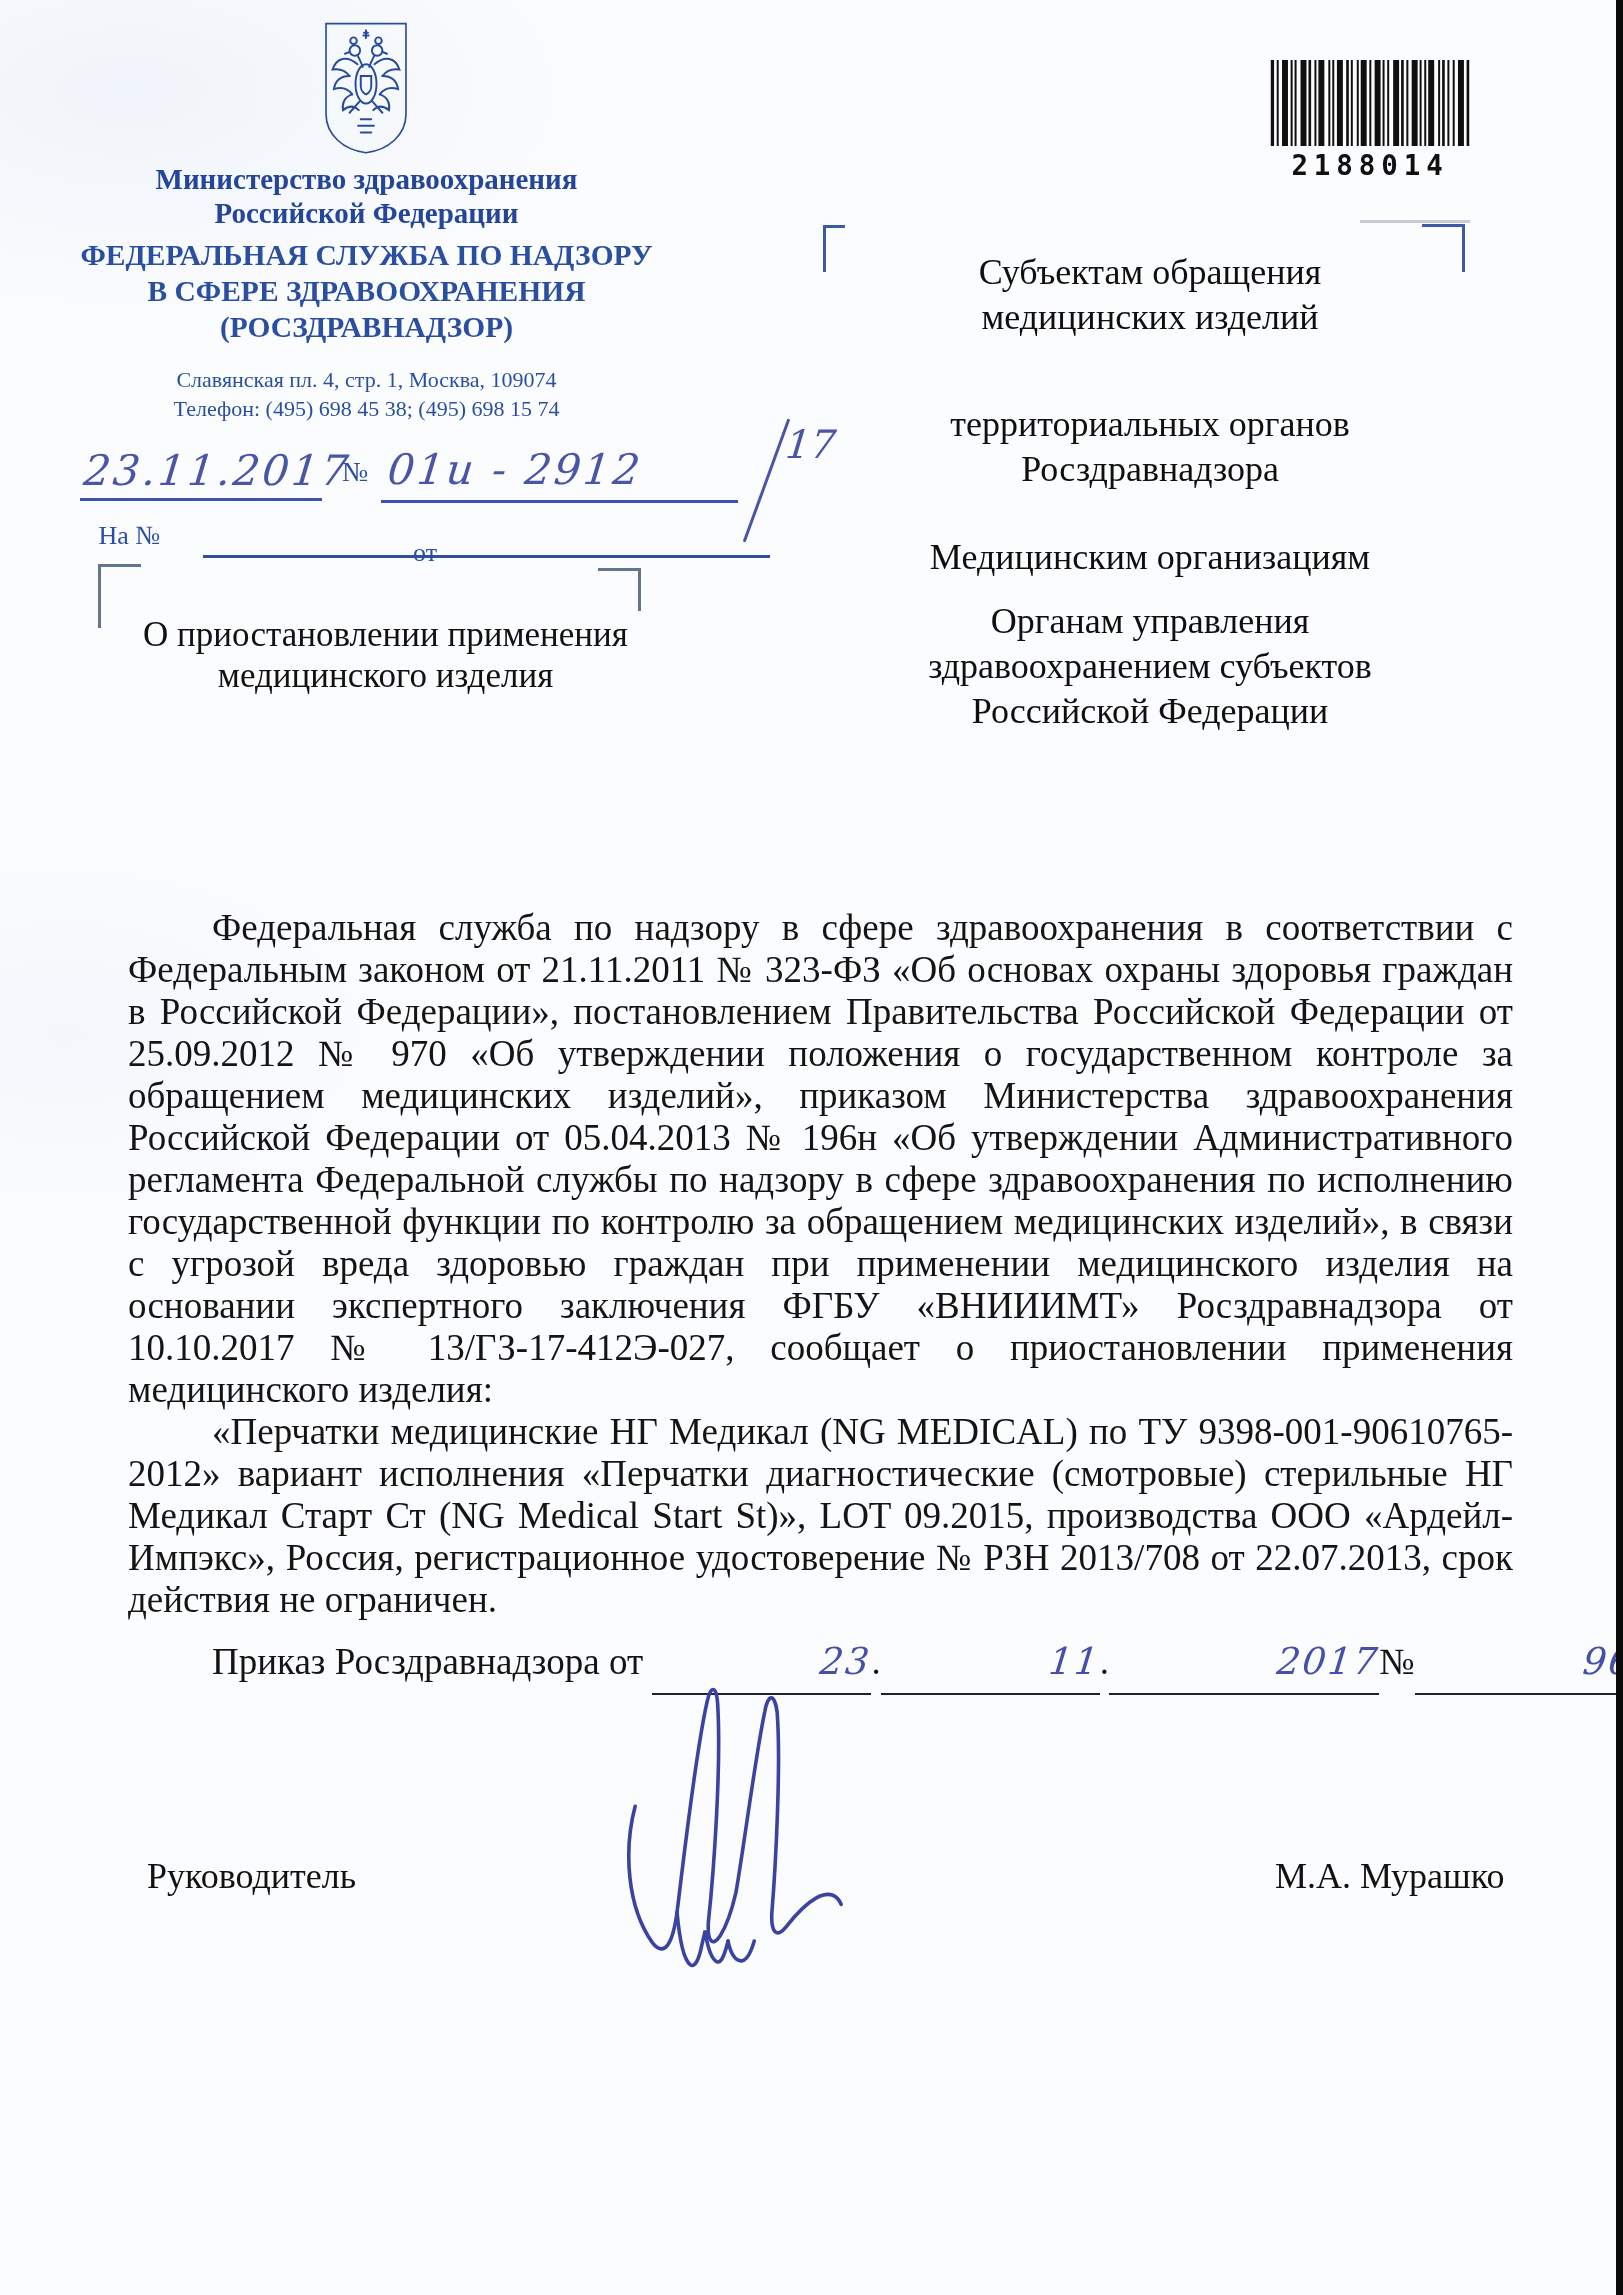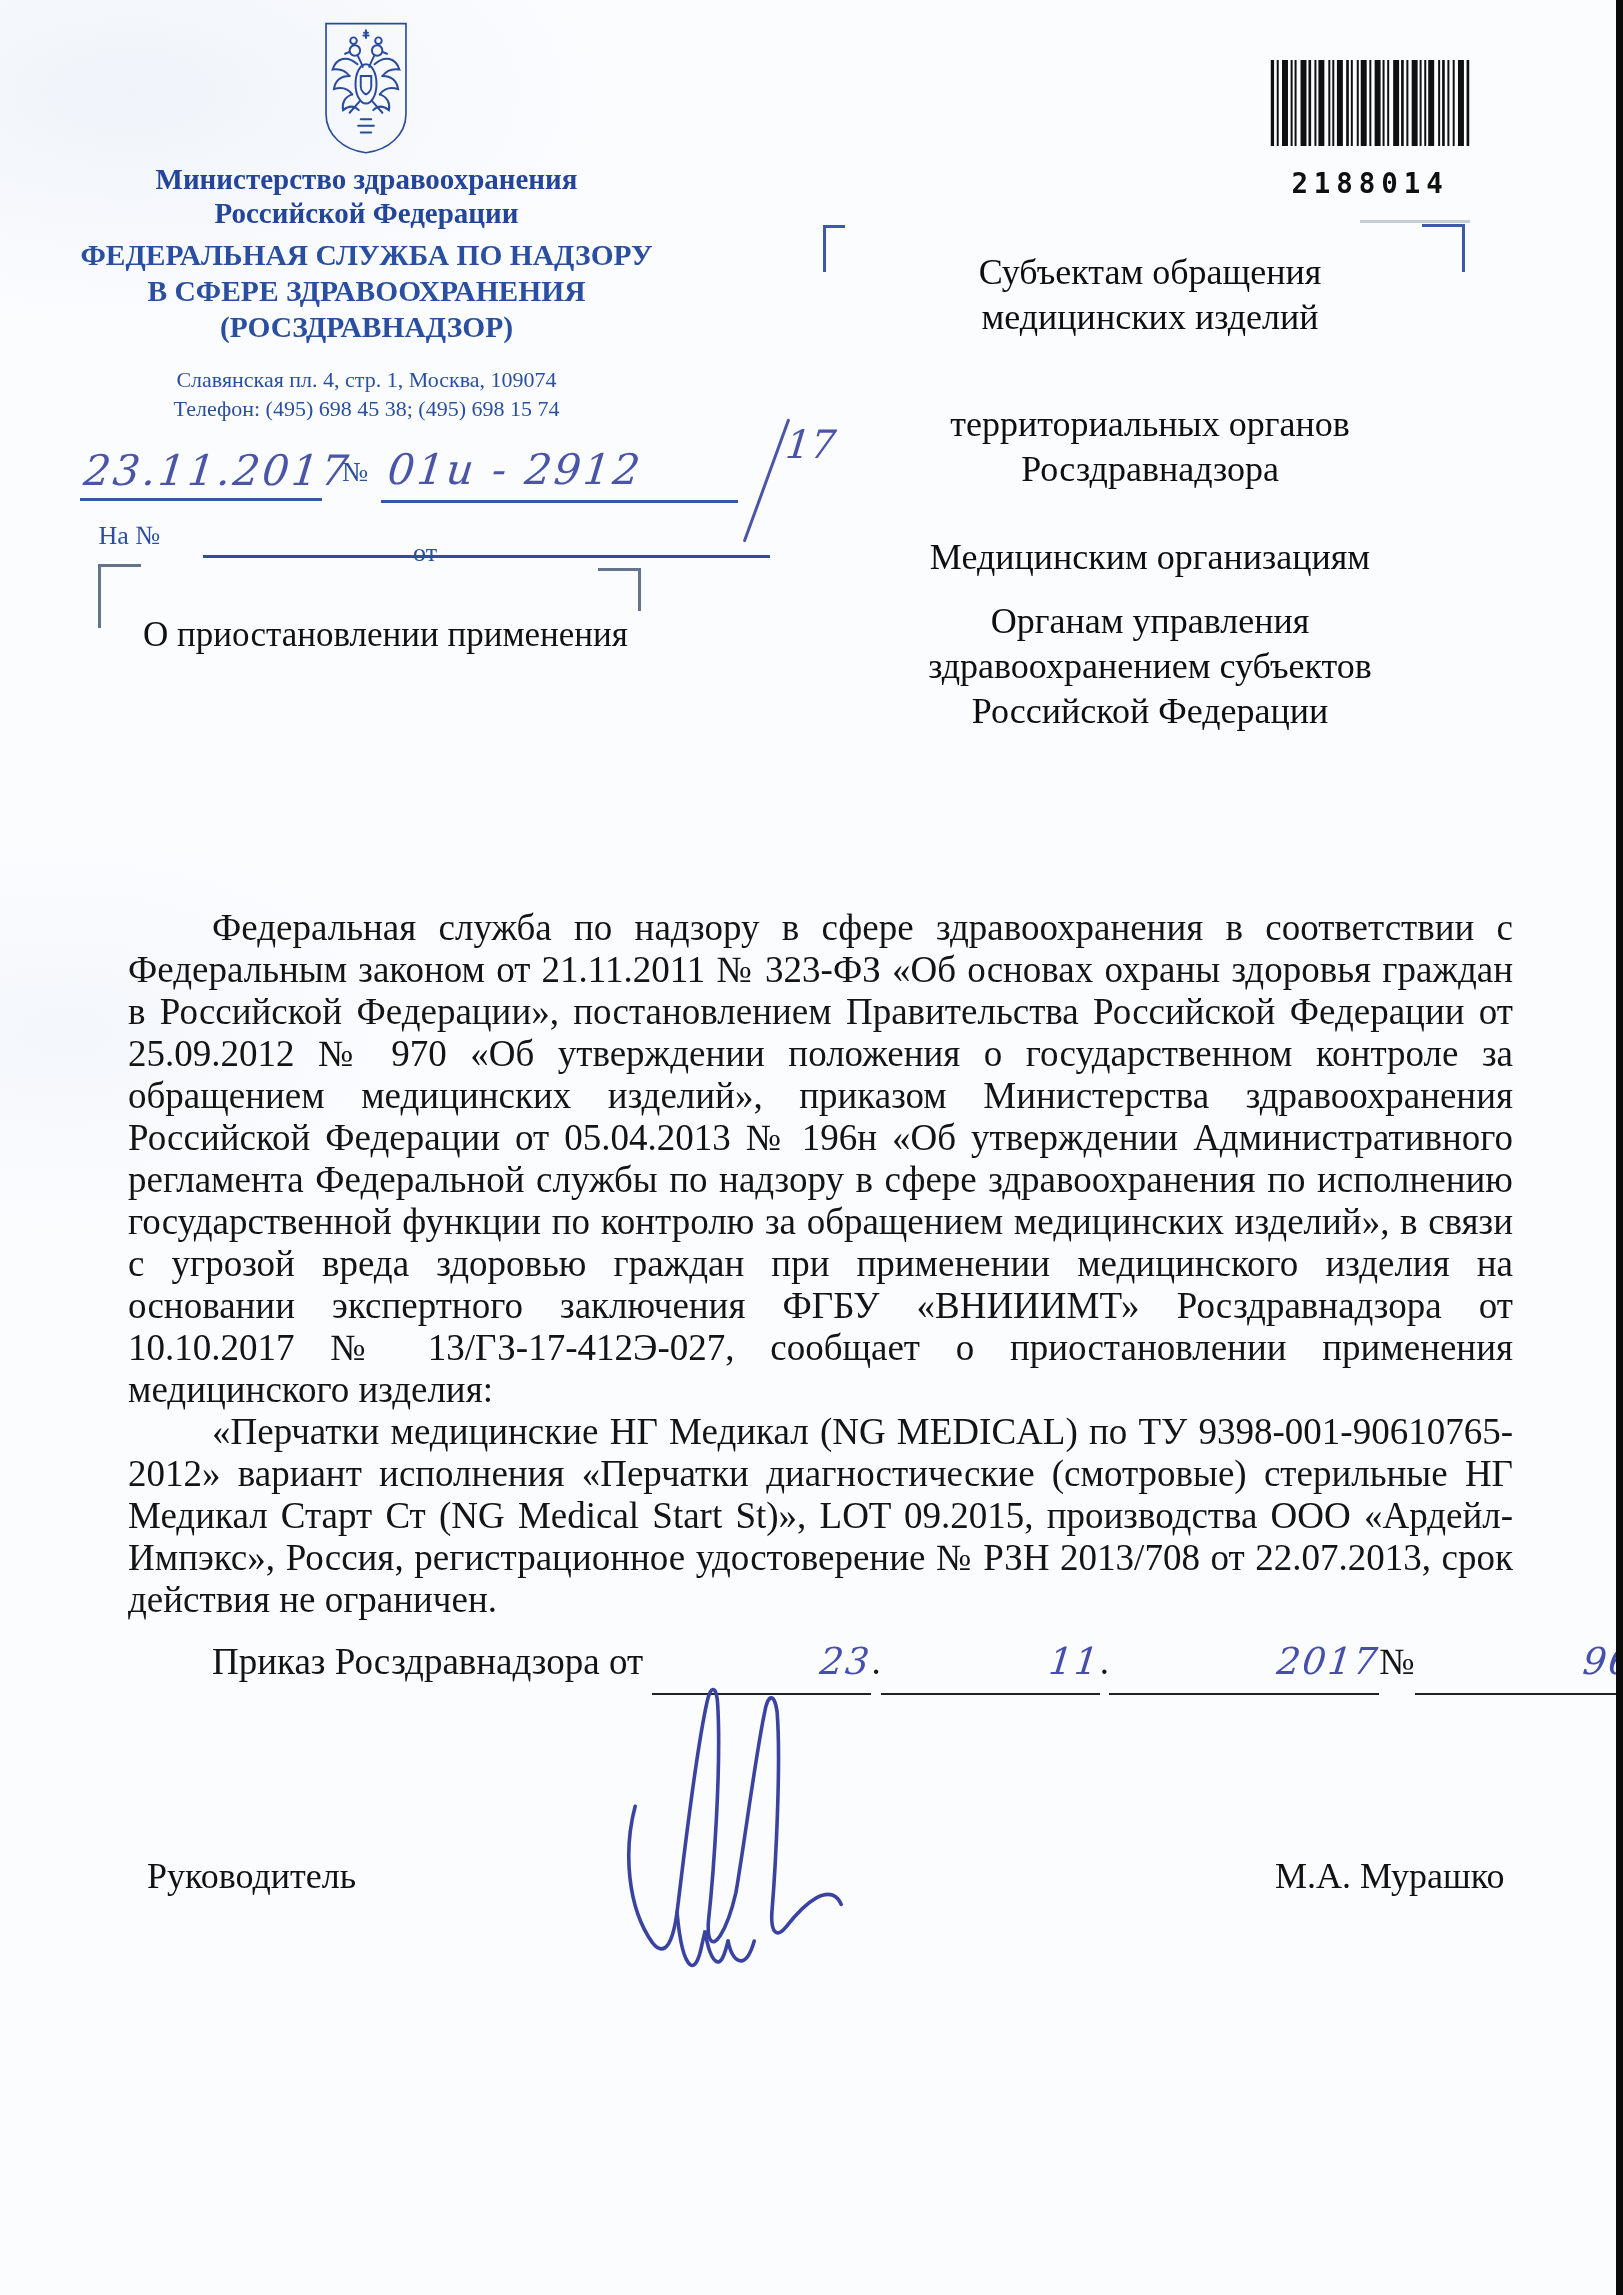--- a/index.html
+++ b/index.html
@@ -43,21 +43,21 @@
   .corner{border:0;}
   .corner .h{position:absolute; height:3.3px; background:currentColor;}
   .corner .v{position:absolute; width:3.3px; background:currentColor;}
   
   .subject{left:137px; top:614px; width:497px; text-align:center;
            font-size:35px; line-height:41px; color:#111;}
   
   .barcode{left:1269px; top:60px; width:202px; text-align:center;}
   .barcode-digits{font-family:"DejaVu Sans Mono","Liberation Mono",monospace;
                   font-weight:bold; font-size:27.5px; letter-spacing:5.9px; color:#101010;
-                  margin-top:19px;}
+                  margin-top:1px;}
   
   .recipients{left:833px; top:250px; width:634px; text-align:center;
               font-size:36px; line-height:45px; color:#0f0f0f;}
   .rec-block{margin:0 0 0 0;}
   .rec-b2{margin-top:62px;} .rec-b3{margin-top:43px;} .rec-b4{margin-top:19px;}
   
   .bodytext{left:128px; top:907px; width:1385px; text-align:justify;
             font-size:37px; line-height:42px; color:#141414;}
   .bodytext p{margin:0; text-indent:84px;}
   .orderline{margin-top:9.2px; text-indent:84px; line-height:63px; white-space:nowrap;}
@@ -147,20 +147,21 @@
     <div class="h" style="left:0; top:0; width:43px;"></div>
     <div class="v" style="left:0; top:0; height:64px;"></div>
   </div>
   <div class="abs corner" style="left:641px; top:568px; color:#64748a;">
     <div class="h" style="right:0; top:0; width:43px;"></div>
     <div class="v" style="right:0; top:0; height:43px;"></div>
   </div>
 
   <div class="abs subject">
     <div>О приостановлении применения</div>
+    <div>медицинского изделия</div>
   </div>
 
   <div class="abs barcode">
     <svg width="200" height="86" viewBox="0 0 300 130" xmlns="http://www.w3.org/2000/svg">
       <g fill="#101010">
         <rect x="0" y="0" width="5" height="130"></rect>
           <rect x="9" y="0" width="3" height="130"></rect>
         <rect x="17" y="0" width="9" height="130"></rect>
           <rect x="30" y="0" width="3" height="130"></rect>
         <rect x="36" y="0" width="3" height="130"></rect>

